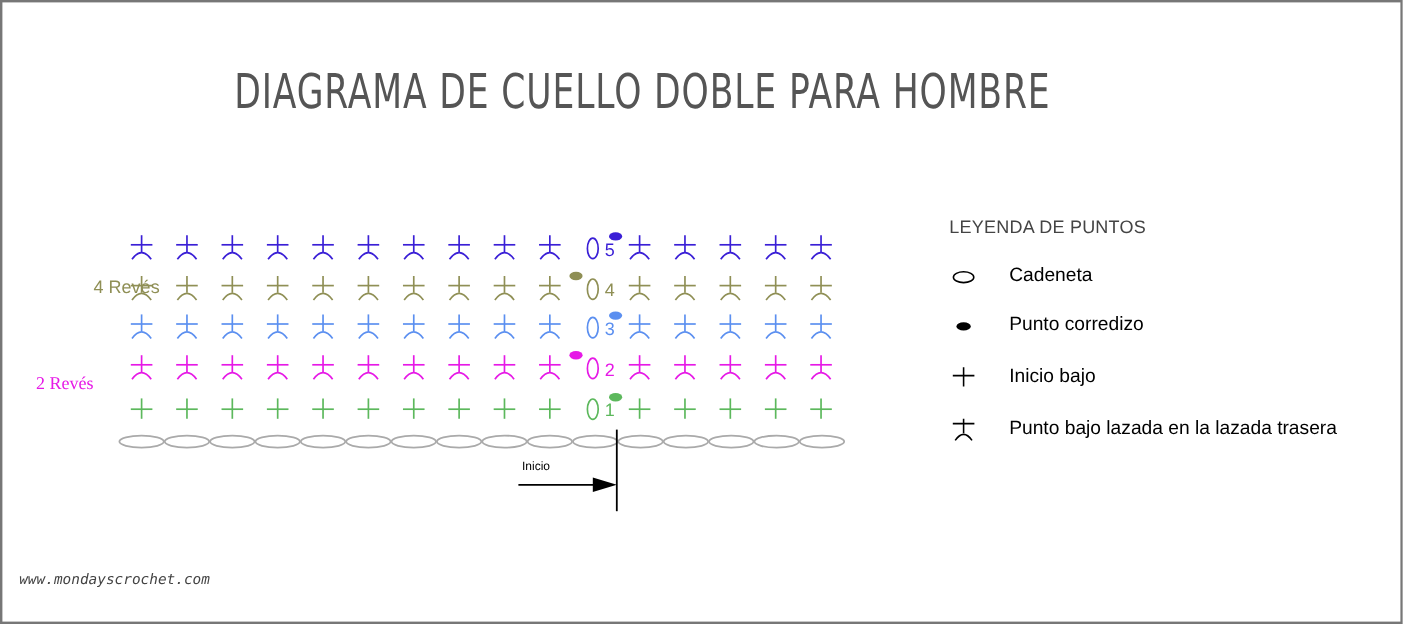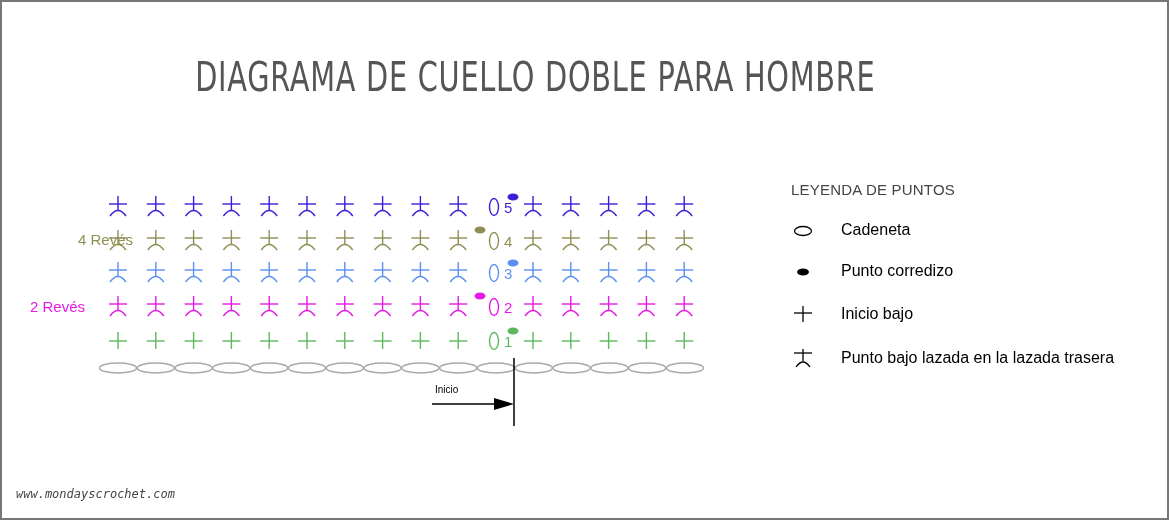--- a/index.html
+++ b/index.html
@@ -5,21 +5,21 @@
   html, body { margin: 0; padding: 0; }
   body { width: 1169px; height: 520px; background: #ffffff; position: relative; overflow: hidden; font-family: "Liberation Sans", sans-serif; }
   .frame { position: absolute; left: 0; top: 0; width: 1169px; height: 520px; box-sizing: border-box; border: 2px solid #777777; border-top-width: 2px; }
   .title { position: absolute; left: 0; top: 54px; width: 1070px; text-align: center; font-family: "DejaVu Sans", sans-serif; font-size: 40px; letter-spacing: 1px; color: #555555; font-weight: normal; transform: scaleX(0.72); transform-origin: 536px 0; }
   .legend-title { position: absolute; left: 791px; top: 181px; font-size: 15px; color: #444; letter-spacing: 0.2px; text-align: right; }
   .legend-item { position: absolute; left: 793px; font-size: 16px; color: #000; }
   .legend-item .sym { position: absolute; left: 0; top: 0; }
   .legend-item .txt { position: absolute; left: 48px; top: 0; white-space: nowrap; }
   .row-label { position: absolute; font-size: 15px; white-space: nowrap; }
   .inicio { position: absolute; left: 435px; top: 384px; font-size: 10px; color: #000; }
-  .url { position: absolute; left: 16px; top: 487px; font-family: "DejaVu Sans Mono", monospace; font-size: 12px; color: #444; font-style: italic; }
+  .url { position: absolute; left: 16px; top: 476px; font-family: "DejaVu Sans Mono", monospace; font-size: 12px; color: #444; font-style: italic; }
   svg.diagram { position: absolute; left: 0; top: 0; }
 </style>
 </head>
 <body>
 
 <div class="frame"></div>
 
 <div class="title">DIAGRAMA DE CUELLO DOBLE PARA HOMBRE</div>
 
 <svg class="diagram" id="diagram" width="1169" height="520">
@@ -415,21 +415,21 @@
       <line x1="684.2" y1="196" x2="684.2" y2="210" stroke="#3a1fd6" stroke-width="1.4"></line>
       <line x1="675.2" y1="204" x2="693.2" y2="204" stroke="#3a1fd6" stroke-width="1.4"></line>
       <path d="M676.2 216 Q684.2 205 692.2 216" fill="none" stroke="#3a1fd6" stroke-width="1.4"></path>
     </g>
     <ellipse cx="494" cy="207" rx="4.5" ry="8.5" fill="none" stroke="#3a1fd6" stroke-width="1.4"></ellipse>
     <ellipse cx="513" cy="197" rx="5.5" ry="3.5" fill="#3a1fd6"></ellipse>
     <text x="504" y="213" fill="#3a1fd6" font-size="15" font-family="Liberation Sans, sans-serif">5</text>
   </svg>
 
 <div id="row-labels">
-    <div class="row-label" style="left: 30px; top: 298px; color: rgb(230, 25, 230);">2 Revés</div>
+    <div class="row-label" style="left: 30px; top: 312px; color: rgb(230, 25, 230); font-family: Liberation Serif, serif;">2 Revés</div>
     <div class="row-label" style="left: 30px; top: 231px; color: rgb(143, 143, 85); margin-left: 48px;">4 Revés</div>
   </div>
 
 <div class="inicio">Inicio</div>
 
 <div class="legend-title">LEYENDA DE PUNTOS</div>
 
 <div class="legend-item" style="top:221px">
   <svg class="sym" width="24" height="20">
       <ellipse cx="10" cy="10" rx="8.5" ry="4.5" fill="none" stroke="#000" stroke-width="1.3"></ellipse>

